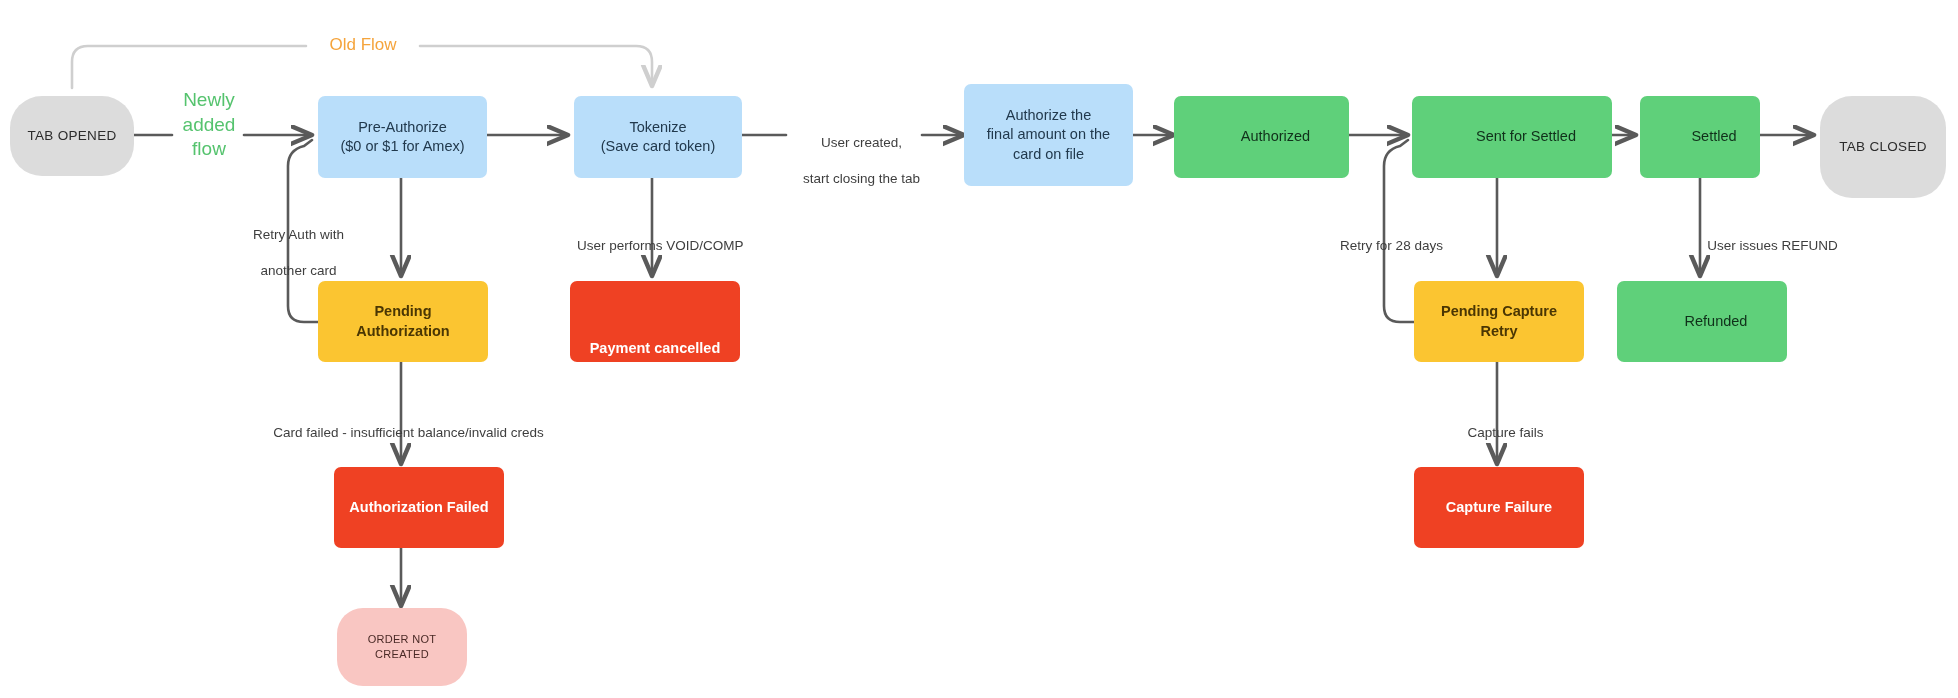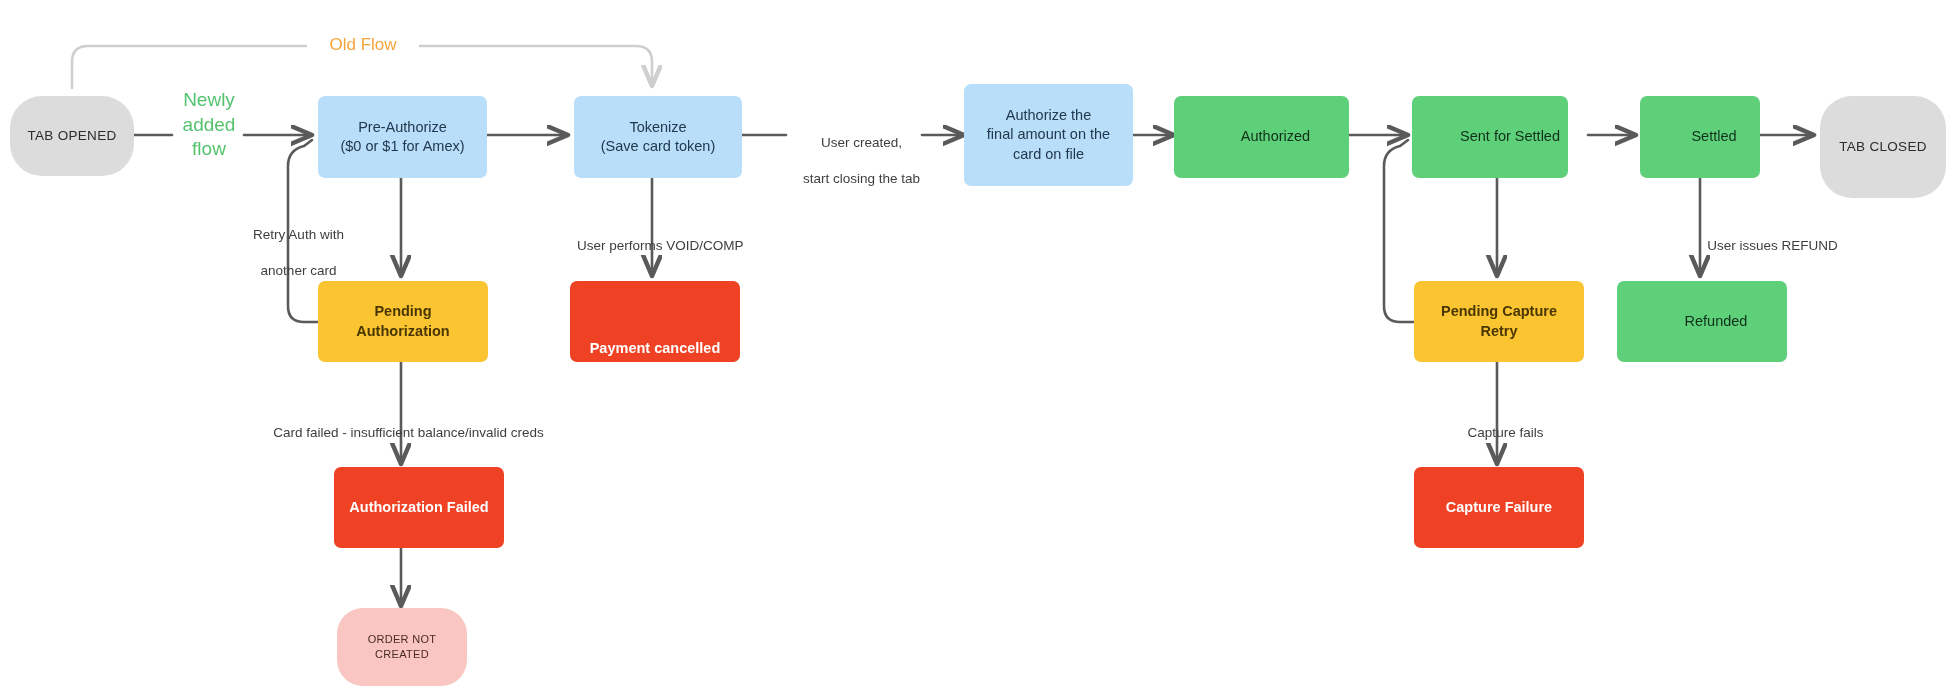--- a/index.html
+++ b/index.html
@@ -198,41 +198,44 @@
       <span class="node-line2">Authorize the</span>
       <span class="node-line2">final amount on the</span>
       <span class="node-line2">card on file</span>
     </div>
   </div>
 
   <div class="node node-green" style="left:1174px; top:96px; width:175px; height:82px;">
     <span>Authorized</span>
   </div>
 
-  <div class="node node-green" style="left:1412px; top:96px; width:156px; height:82px;justify-content:flex-end;">
+  <div class="node node-green" style="left:1412px; top:96px; width:200px; height:82px;">
     <span>Sent for Settled</span>
   </div>
 
   <div class="node node-green" style="left:1640px; top:96px; width:120px; height:82px;">
     <span>Settled</span>
   </div>
 
   <div class="node pill-grey" style="left:1820px; top:96px; width:126px; height:102px;">
     <span>TAB CLOSED</span>
   </div>
 
   <div class="edge-label" style="left:226px; top:208px; width:130px;">
     <span>Retry Auth with</span><br>
     <span>another card</span>
   </div>
 
   <div class="edge-label" style="left:562px; top:219px; width:180px;">
     <span>User performs VOID/COMP</span>
   </div>
 
+  <div class="edge-label" style="left:1321px; top:219px; width:126px;">
+    <span>Retry for 28 days</span>
+  </div>
 
   <div class="edge-label" style="left:1690px; top:219px; width:150px;">
     <span>User issues REFUND</span>
   </div>
 
   <div class="node node-yellow" style="left:318px; top:281px; width:170px; height:81px;">
     <span>Pending Authorization</span>
   </div>
 
   <div class="node node-red" style="left:570px; top:281px; width:170px; height:81px;align-items:flex-end;">

